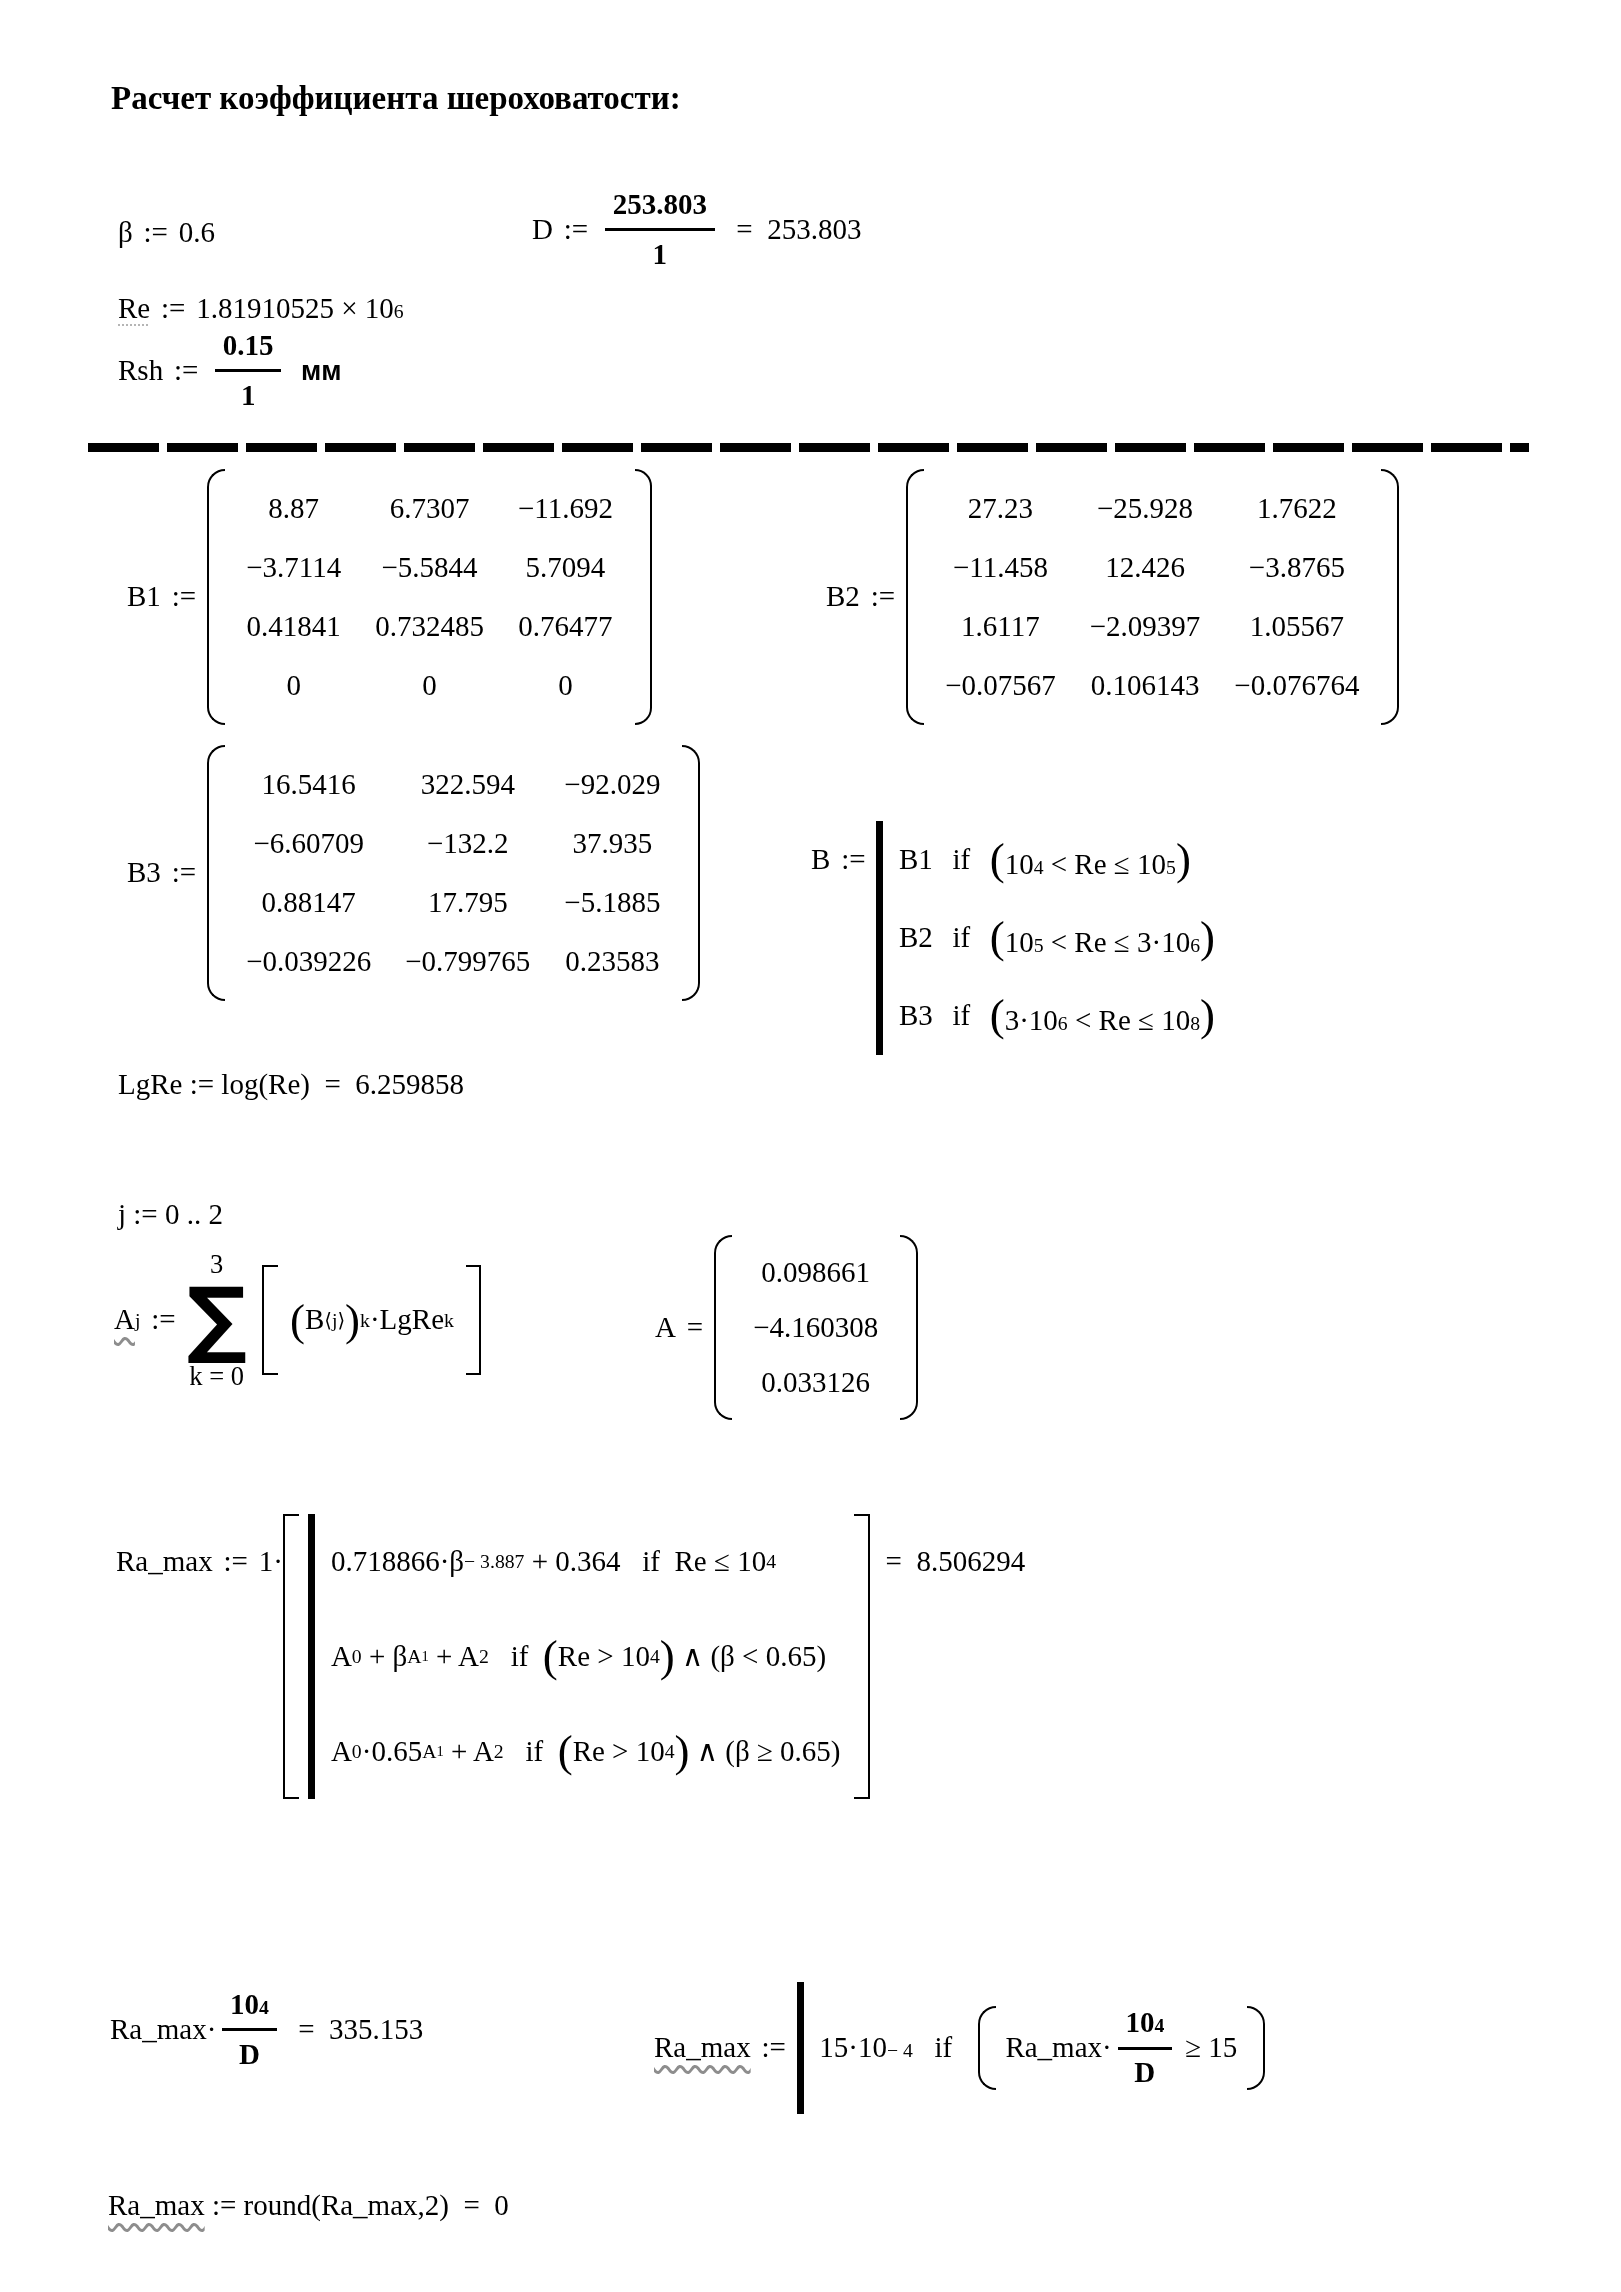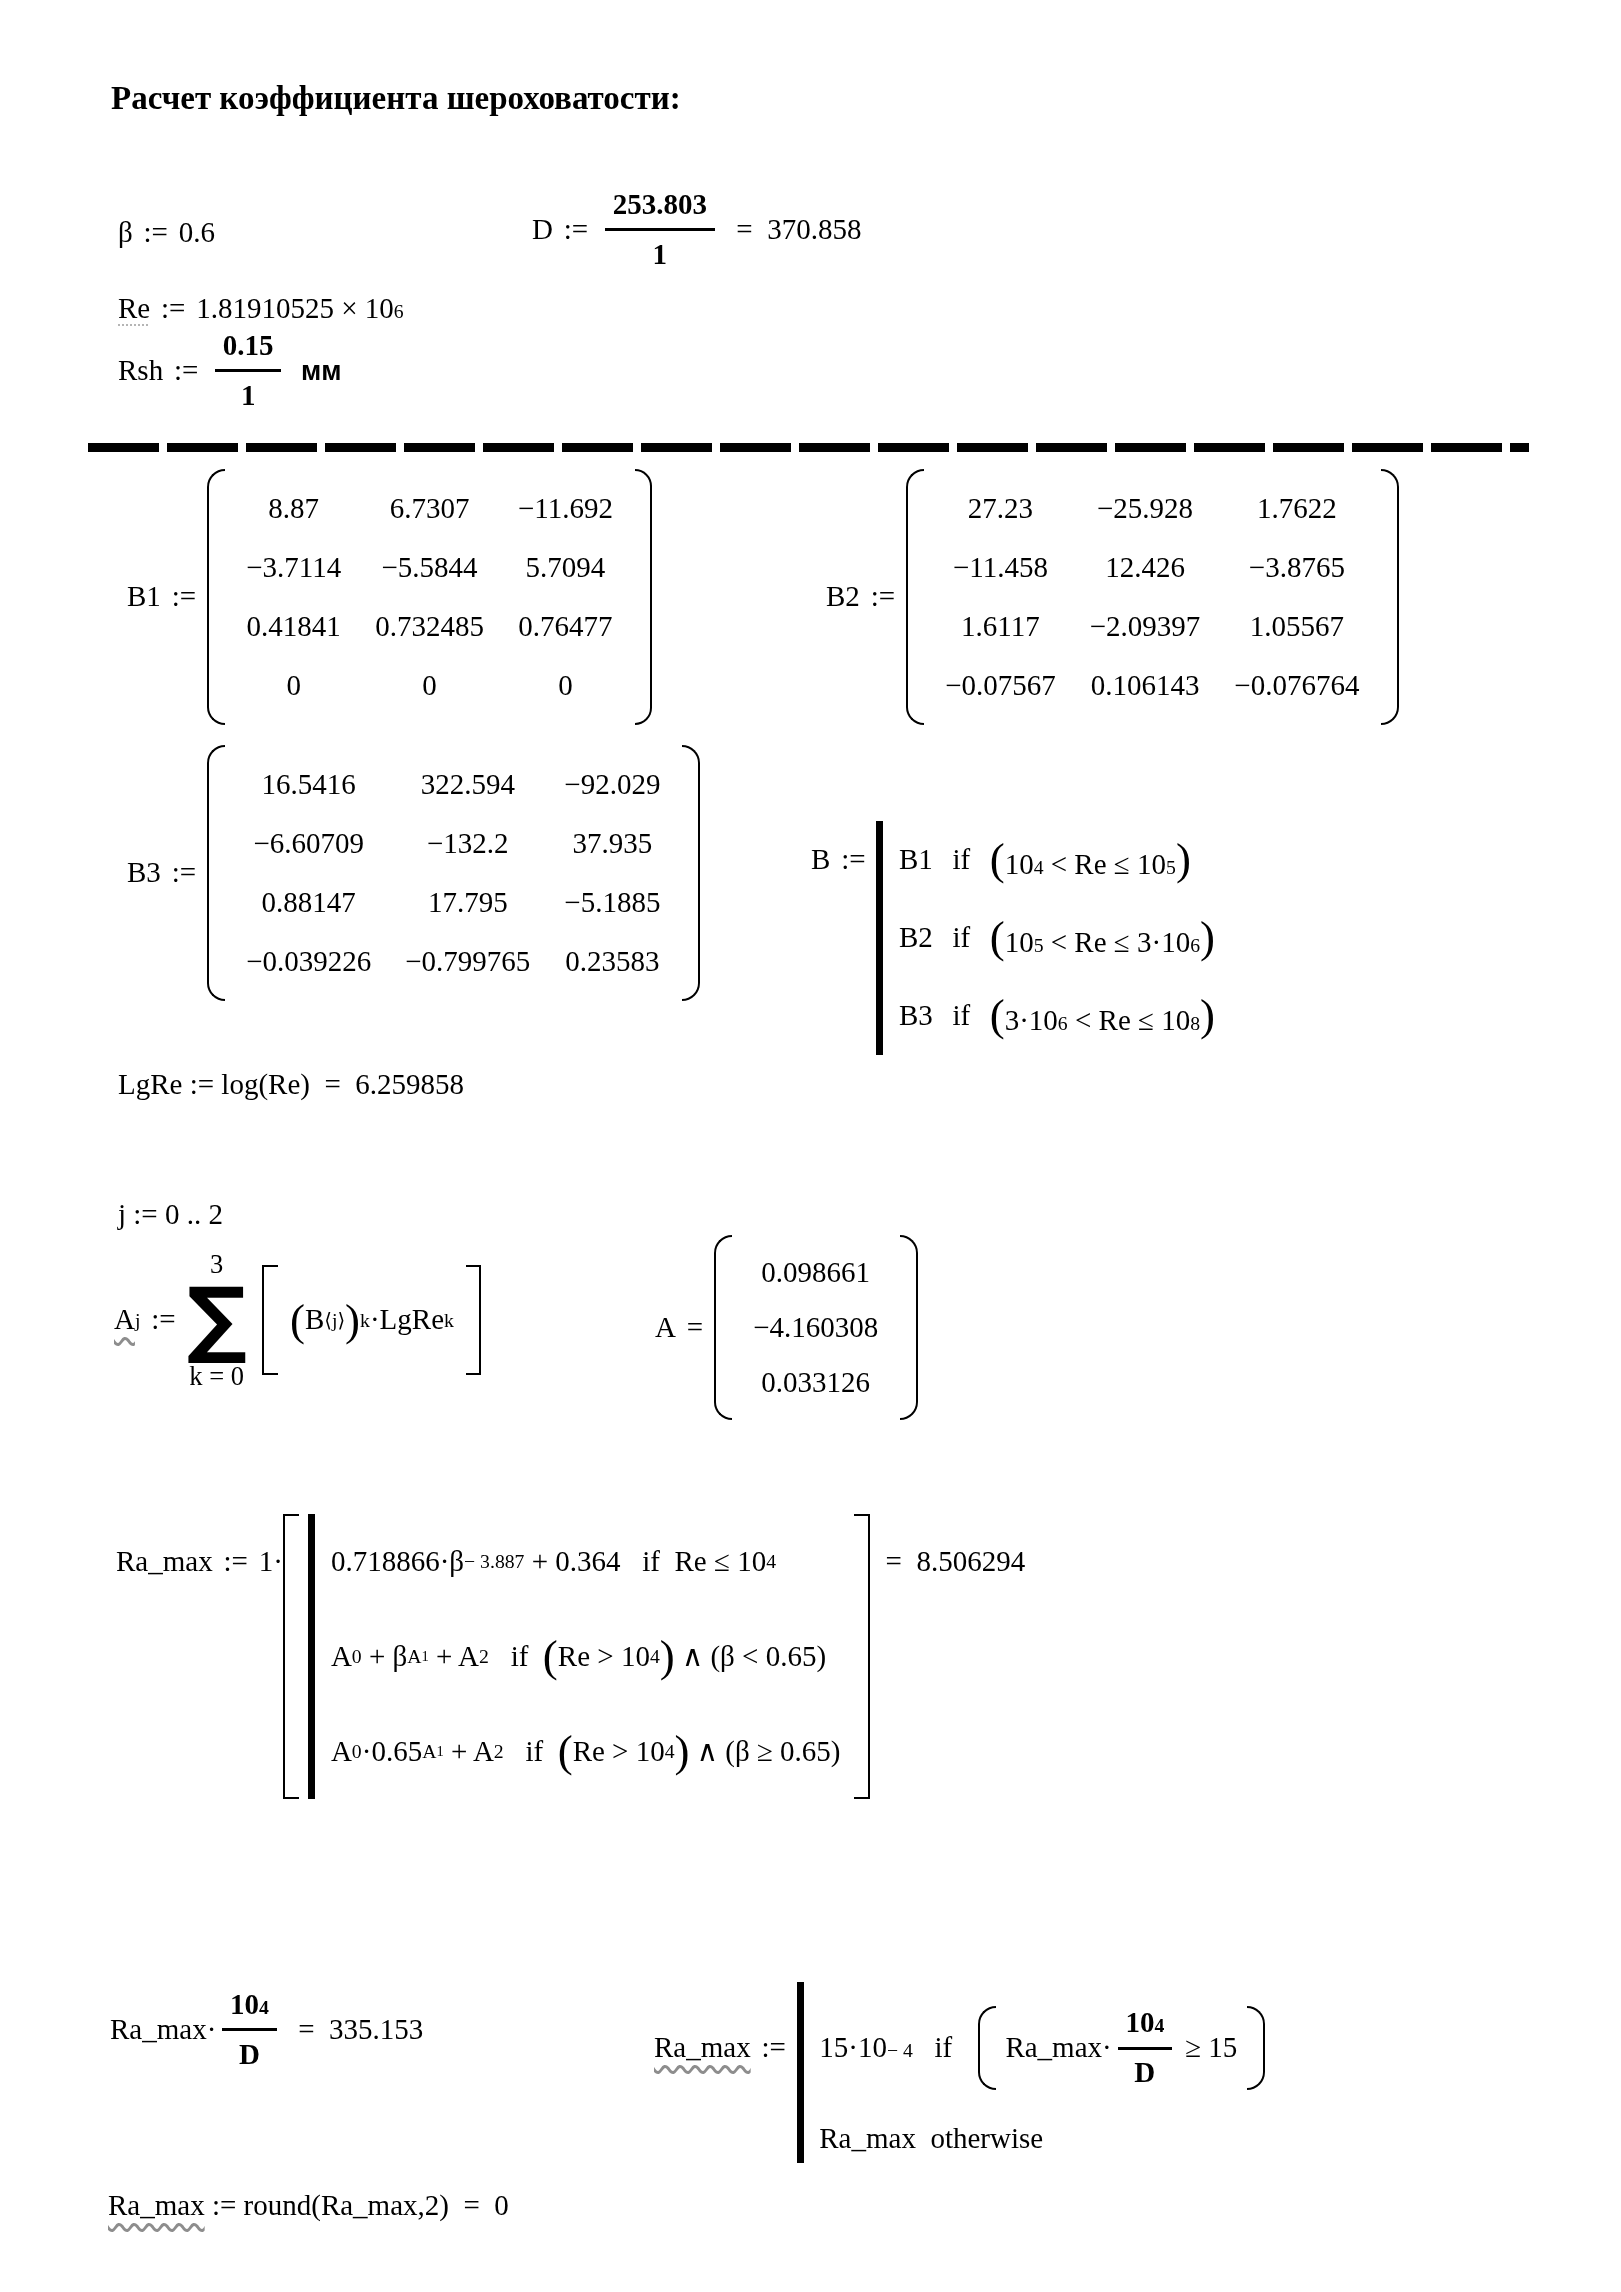--- a/index.html
+++ b/index.html
@@ -75,21 +75,21 @@
   </div>
 
   
   <div class="abs f" style="left:532px;top:188px;">
     <span>D</span><span class="asn">:=</span>
     <span class="frac">
       <span class="num">253.803</span>
       <span class="fbar"></span>
       <span class="den">1</span>
     </span>
-    <span class="res">=  370.858</span>
+    <span class="res">=  253.803</span>
   </div>
 
   
   <div class="abs f" style="left:118px;top:280px;margin-top:12px;">
     <span class="sq-light">Re</span><span class="asn">:=</span><span class="rt"><span>1.81910525 × 10</span><span class="sup">6</span></span>
   </div>
 
   
   <div class="abs f" style="left:118px;top:329px;">
     <span>Rsh</span><span class="asn">:=</span>
@@ -238,21 +238,20 @@
             <span class="frac">
               <span class="num rt"><span>10</span><span class="sup">4</span></span>
               <span class="fbar"></span>
               <span class="den">D</span>
             </span>
             <span> ≥ 15</span>
           </span>
           <span class="par par-r"></span>
         </span>
       </span>
-      <span class="crow h50">Ra_max  otherwise</span>
     </span>
   </div>
 
   
   <div class="abs f" style="left:108px;top:2189px;">
     <span class="sq">Ra_max</span><span> := round(Ra_max,2)  =  0</span>
   </div>
 
 </div>
 

